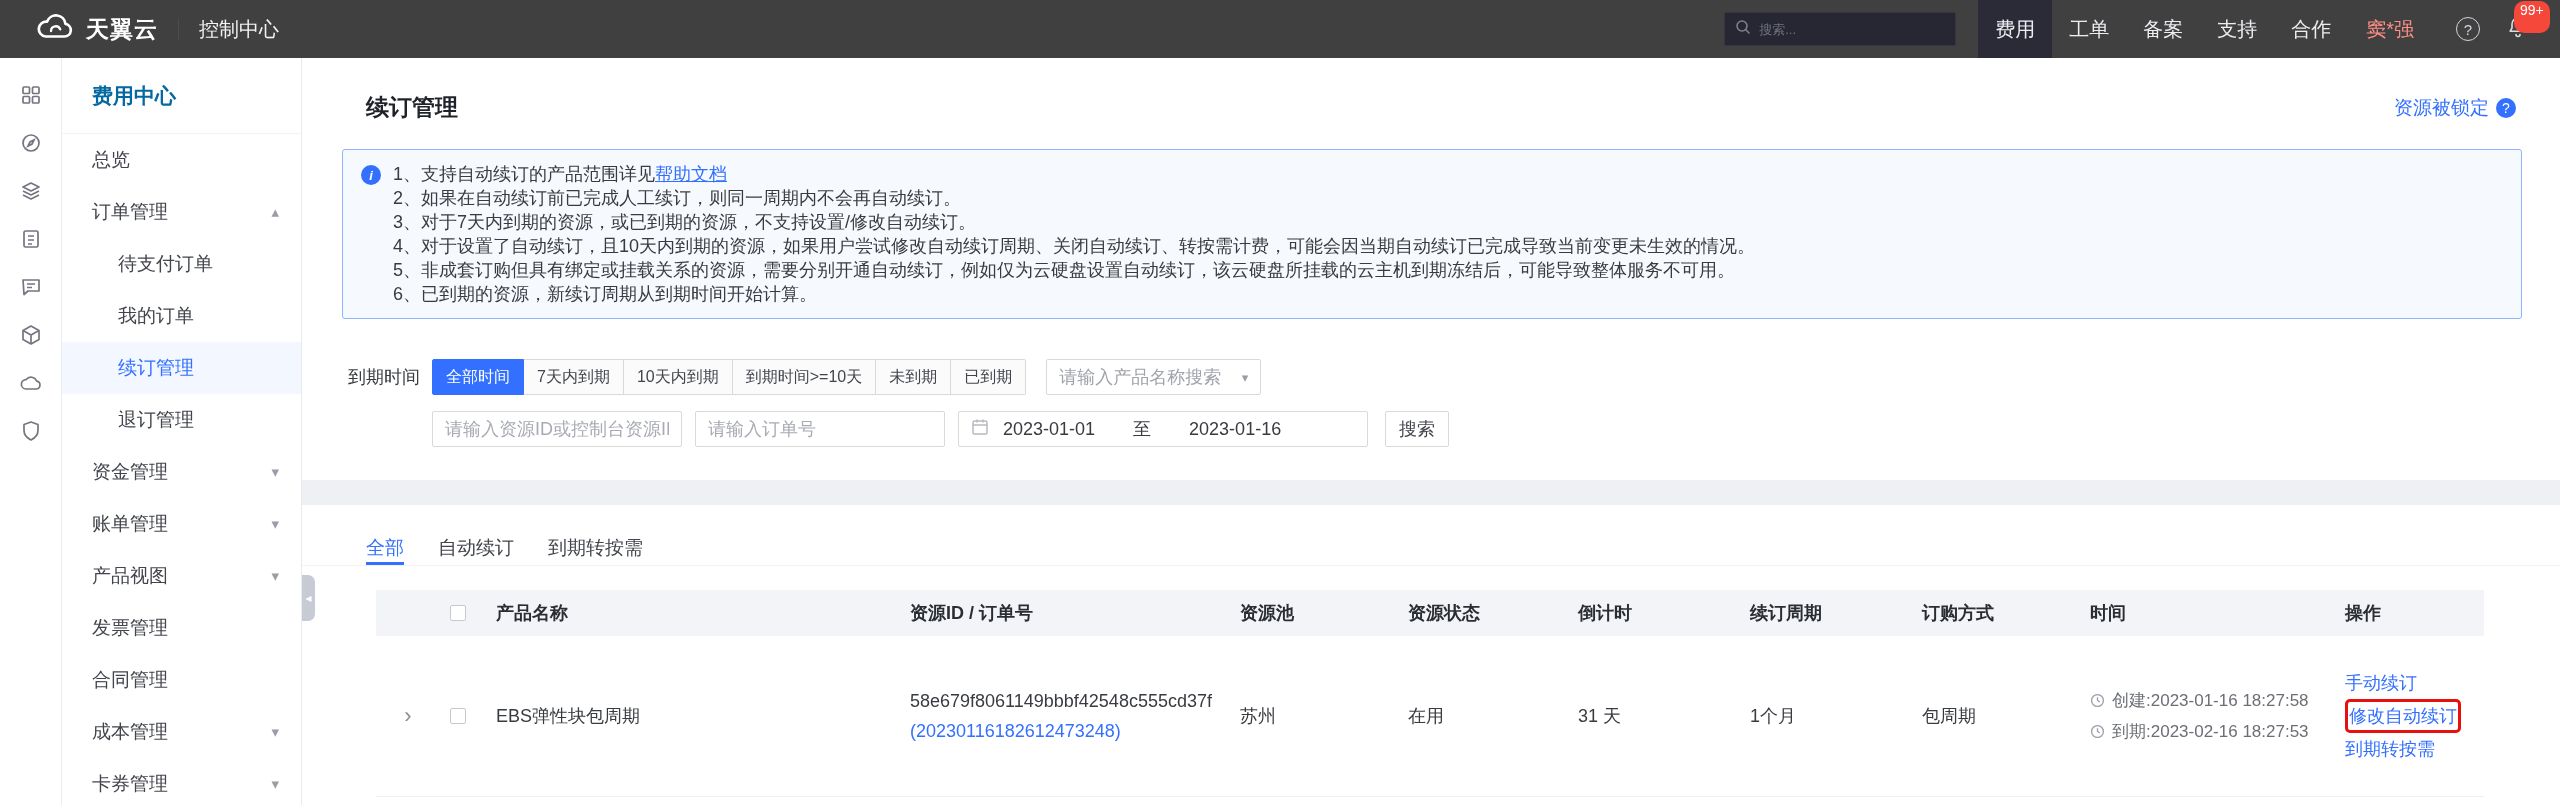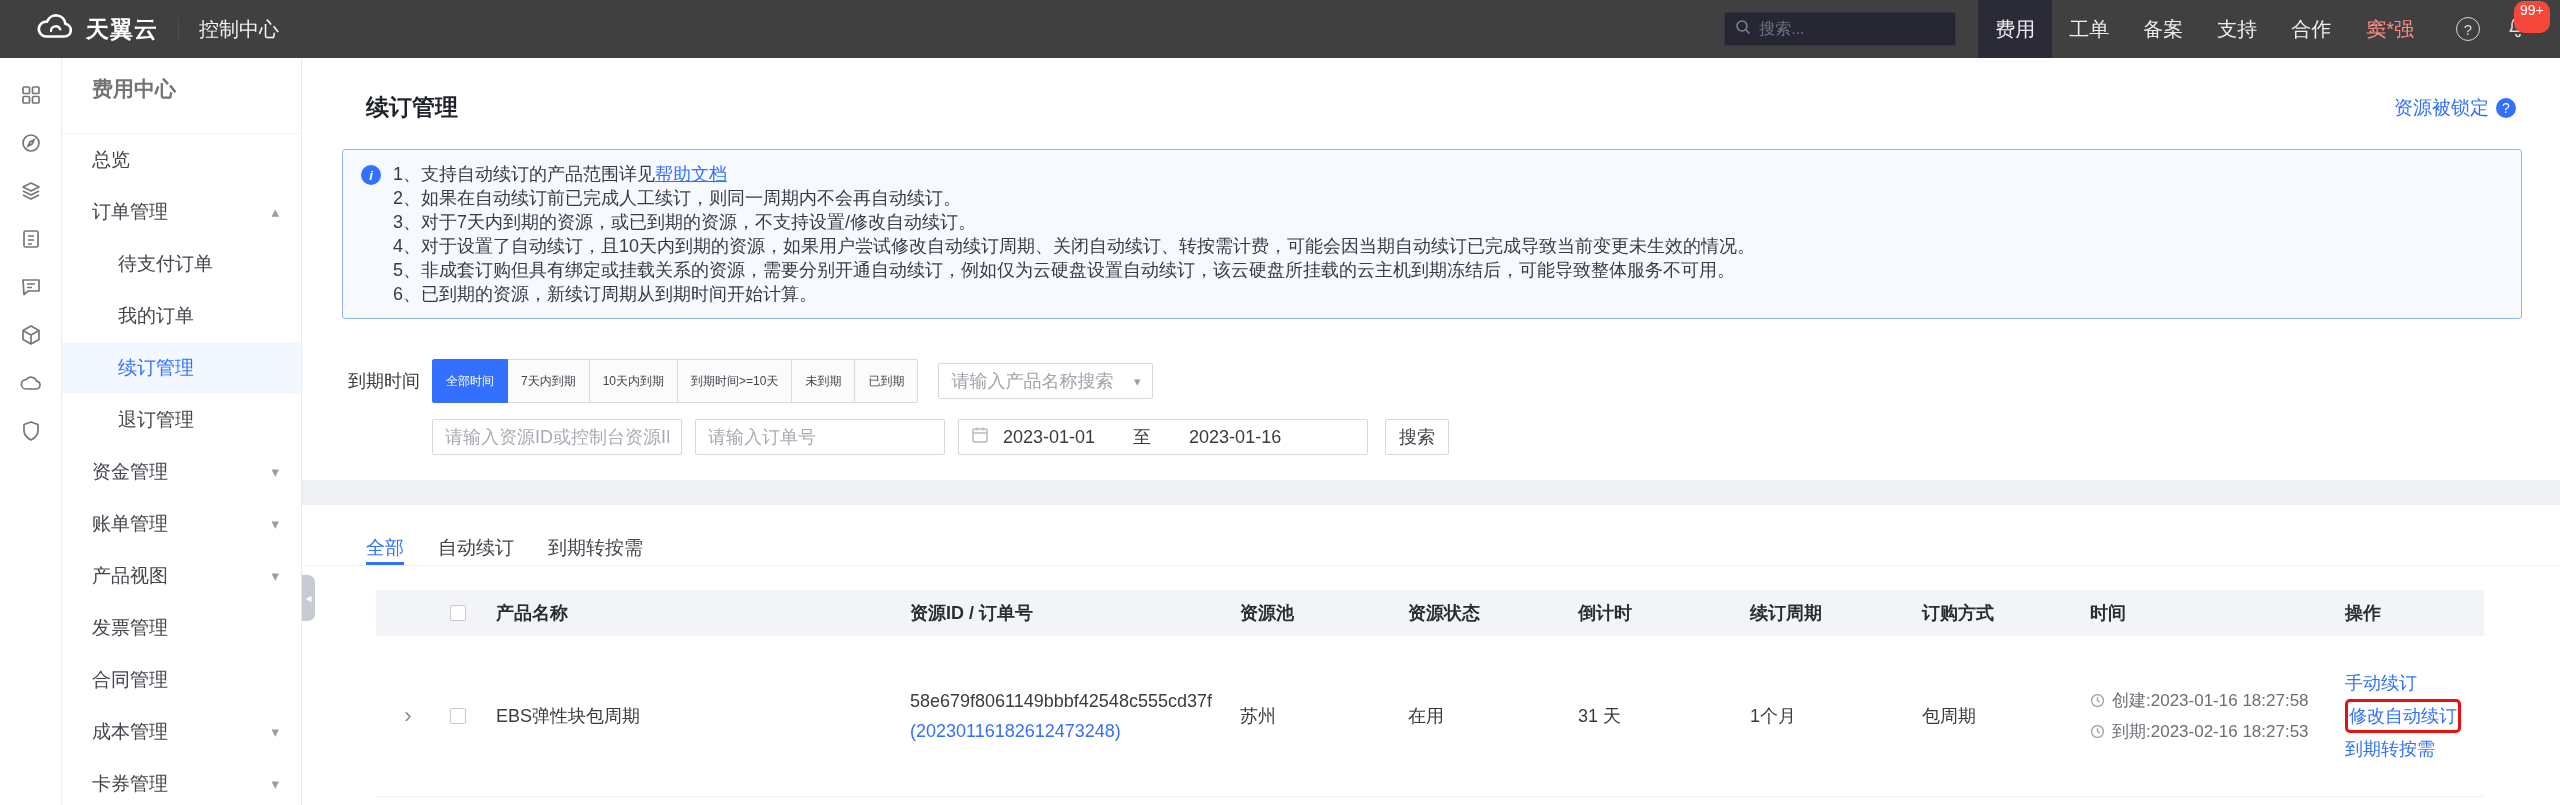--- a/index.html
+++ b/index.html
@@ -11,42 +11,42 @@
   .navbar { position:absolute; top:0; left:0; right:0; height:58px; background:#404040;
             display:flex; align-items:center; color:#fff; z-index:20; }
   .brand { display:flex; align-items:center; padding-left:36px; }
   .brand-name { font-size:23px; font-weight:bold; margin-left:12px; letter-spacing:1px; }
   .nav-divider { width:1px; height:22px; background:#4a4b57; margin:0 20px; }
   .console-label { font-size:20px; color:#f2f2f5; }
   .nav-right { margin-left:auto; display:flex; align-items:center; height:100%; padding-right:28px; }
   .nav-search { width:232px; height:34px; background:#262733; border:1px solid #34353f;
                 border-radius:2px; display:flex; align-items:center; padding:0 10px; margin-right:22px; }
   .nav-search input { flex:1; background:transparent; border:none; outline:none; color:#ccc;
-                      font-size:16px; margin-left:8px; font-family:inherit; width:100%; }
+                      font-size:13px; margin-left:8px; font-family:inherit; width:100%; }
   .nav-search input::placeholder { color:#6f7280; }
   .nav-item { height:100%; display:flex; align-items:center; padding:0 17px; font-size:20px; color:#ececf1; cursor:pointer; }
   .nav-item.active { background:#2a2b37; }
   .nav-user { height:100%; display:flex; align-items:center; padding:0 18px; font-size:20px; color:#ff8f85; }
   .nav-iconbtn { position:relative; width:28px; height:28px; margin-left:22px; display:flex;
                  align-items:center; justify-content:center; }
   .q-ring { width:24px; height:24px; border:1.6px solid #d4d5dd; border-radius:50%; color:#d4d5dd;
             font-size:15px; display:flex; align-items:center; justify-content:center; }
   .nav-badge { position:absolute; top:-14px; left:10px; background:#f5483b; color:#fff; font-size:14px;
                line-height:19px; height:32px; padding:0 6px; border-radius:10px; white-space:nowrap; }
 
   
   .icon-rail { position:absolute; top:58px; left:0; bottom:0; width:62px; background:#fff;
                border-right:1px solid #ecedf1; display:flex; flex-direction:column; align-items:center;
                padding-top:24px; gap:22px; z-index:10; }
   .rail-icon { width:26px; height:26px; display:flex; align-items:center; justify-content:center; cursor:pointer; }
 
   
   .sidebar { position:absolute; top:58px; left:62px; bottom:0; width:240px; background:#fff;
              border-right:1px solid #e8eaee; z-index:10; }
-  .sidebar-title { height:76px; padding:17px 0 0 30px; font-size:21px; font-weight:bold; color:#737373;
+  .sidebar-title { height:76px; padding:24px 0 0 30px; font-size:21px; font-weight:bold; color:#0369a1;
                    border-bottom:1px solid #f2f3f6; }
   .sidebar-item { height:52px; display:flex; align-items:center; padding:0 22px 0 30px; font-size:19px;
                   color:#42454c; cursor:pointer; }
   .sidebar-item.child { padding-left:56px; }
   .sidebar-item.active { color:#3370ff; background:#f3f7ff; }
   .chev { margin-left:auto; font-size:15px; color:#9a9da6; }
 
   .collapse-handle { position:absolute; left:302px; top:575px; width:13px; height:46px; background:#c7cbd3;
                      border-radius:0 7px 7px 0; color:#fff; font-size:12px; display:flex; align-items:center;
                      justify-content:center; z-index:15; cursor:pointer; }
@@ -67,22 +67,22 @@
   .info-dot { position:absolute; left:18px; top:15px; width:20px; height:20px; border-radius:50%;
               background:#3370ff; color:#fff; font-size:13px; font-style:italic; font-weight:bold;
               display:flex; align-items:center; justify-content:center; }
   .notice p { font-size:18px; line-height:24px; color:#383b40; }
   .notice a { color:#3370ff; text-decoration:underline; cursor:pointer; }
 
   .filters { margin-top:40px; padding-left:46px; }
   .filter-row1 { display:flex; align-items:center; }
   .filter-label { font-size:18px; color:#383b40; width:84px; }
   .seg-group { display:flex; }
-  .seg-btn { height:44px; display:flex; align-items:center; padding:0 13px; border:1px solid #d9d9d9;
-             border-left:none; background:#fbfbfc; font-size:12px; color:#42454c; cursor:pointer; white-space:nowrap; }
+  .seg-btn { height:36px; display:flex; align-items:center; padding:0 13px; border:1px solid #d9d9d9;
+             border-left:none; background:#fbfbfc; font-size:16px; color:#42454c; cursor:pointer; white-space:nowrap; }
   .seg-btn.first { border-left:1px solid #d9d9d9; border-radius:2px 0 0 2px; }
   .seg-btn.last { border-radius:0 2px 2px 0; }
   .seg-btn.active { background:#3370ff; border-color:#3370ff; color:#fff; }
   .product-select { margin-left:20px; width:215px; height:36px; border:1px solid #d9d9d9; border-radius:2px;
                     background:#fff; display:flex; align-items:center; padding:0 12px; color:#a0a3ab;
                     font-size:18px; cursor:pointer; }
   .product-select .chev { font-size:13px; }
 
   .filter-row2 { display:flex; align-items:center; margin-top:16px; margin-left:84px; }
   .text-input { height:36px; border:1px solid #d9d9d9; border-radius:2px; padding:0 12px; font-size:18px;

